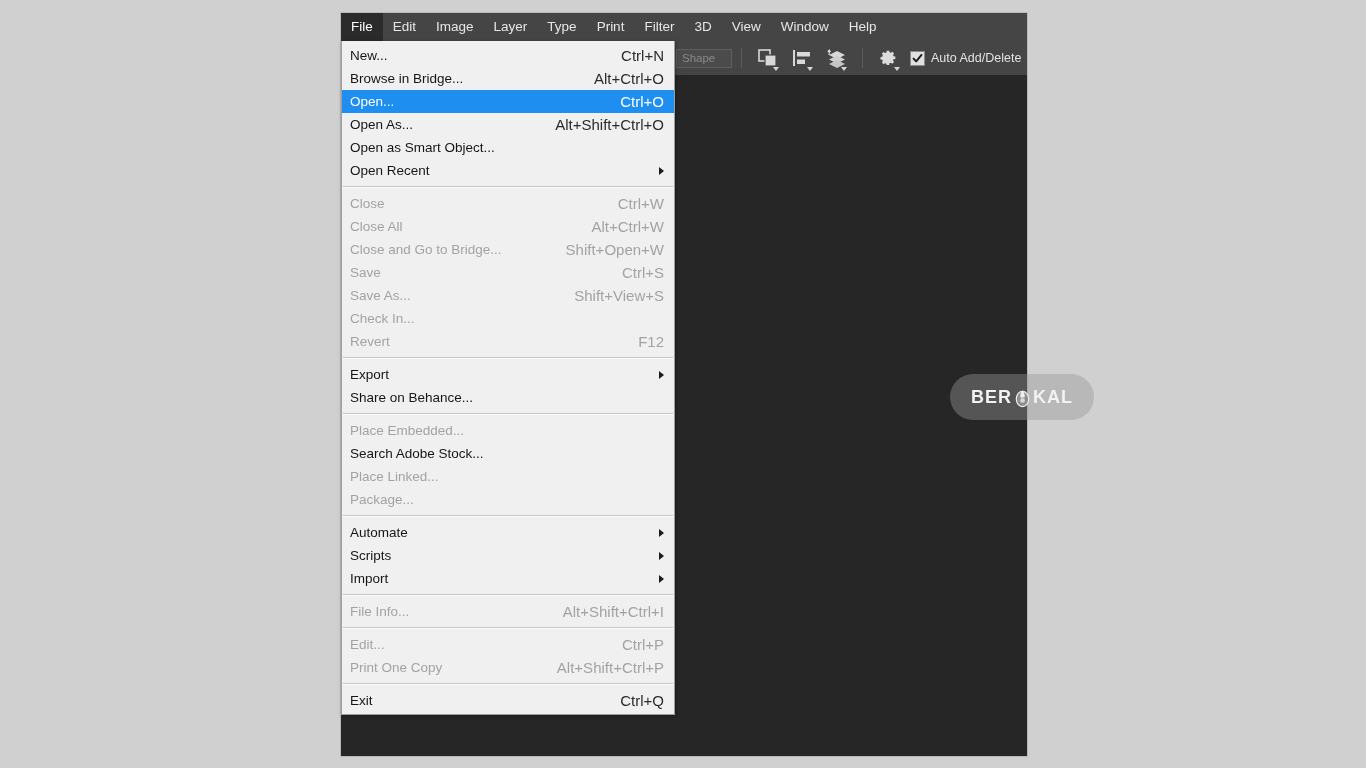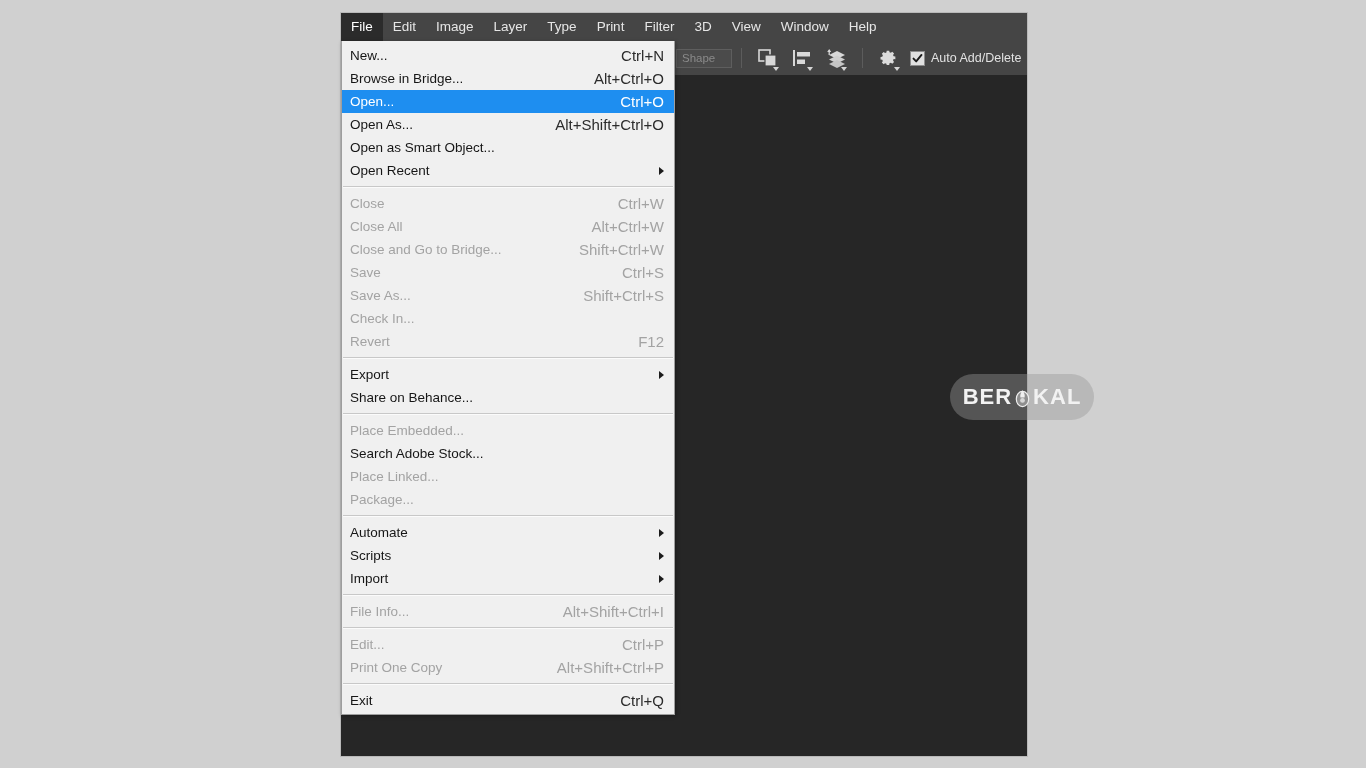--- a/index.html
+++ b/index.html
@@ -206,21 +206,21 @@
     height: 46px;
     border-radius: 23px;
     background: rgba(150,150,150,0.42);
     display: flex;
     align-items: center;
     justify-content: center;
     z-index: 60;
     pointer-events: none;
   }
   #watermark .wm-text {
-    font-size: 22px;
+    font-size: 18px;
     font-weight: bold;
     letter-spacing: 1px;
     color: #f2f2f2;
     display: flex;
     align-items: center;
   }
   #watermark .wm-mark {
     display: inline-flex;
     align-items: center;
     justify-content: center;
@@ -339,29 +339,29 @@
         <div class="mi disabled">
           <span class="mi-label">Close</span>
           <span class="mi-accel">Ctrl+W</span>
         </div>
         <div class="mi disabled">
           <span class="mi-label">Close All</span>
           <span class="mi-accel">Alt+Ctrl+W</span>
         </div>
         <div class="mi disabled">
           <span class="mi-label">Close and Go to Bridge...</span>
-          <span class="mi-accel">Shift+Ctrl+W</span>
+          <span class="mi-accel">Shift+Open+W</span>
         </div>
         <div class="mi disabled">
           <span class="mi-label">Save</span>
           <span class="mi-accel">Ctrl+S</span>
         </div>
         <div class="mi disabled">
           <span class="mi-label">Save As...</span>
-          <span class="mi-accel">Shift+Ctrl+S</span>
+          <span class="mi-accel">Shift+View+S</span>
         </div>
         <div class="mi disabled">
           <span class="mi-label">Check In...</span>
         </div>
         <div class="mi disabled">
           <span class="mi-label">Revert</span>
           <span class="mi-accel">F12</span>
         </div>
         <div class="msep"></div>
         <div class="mi">

